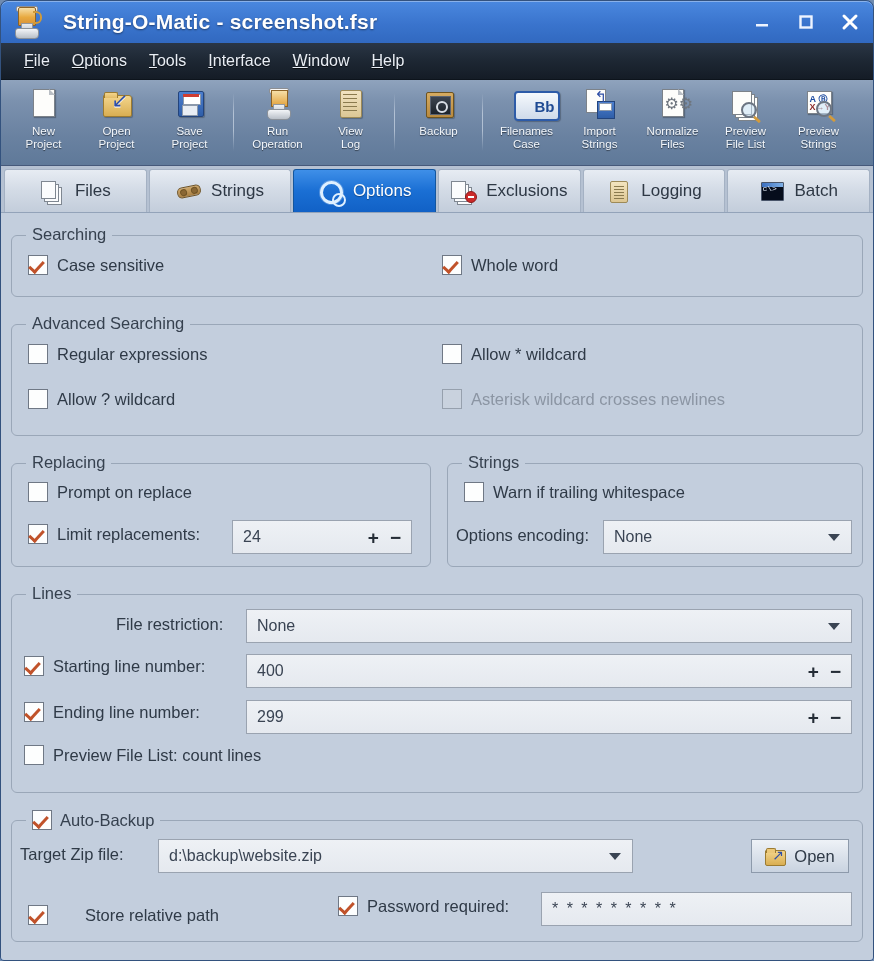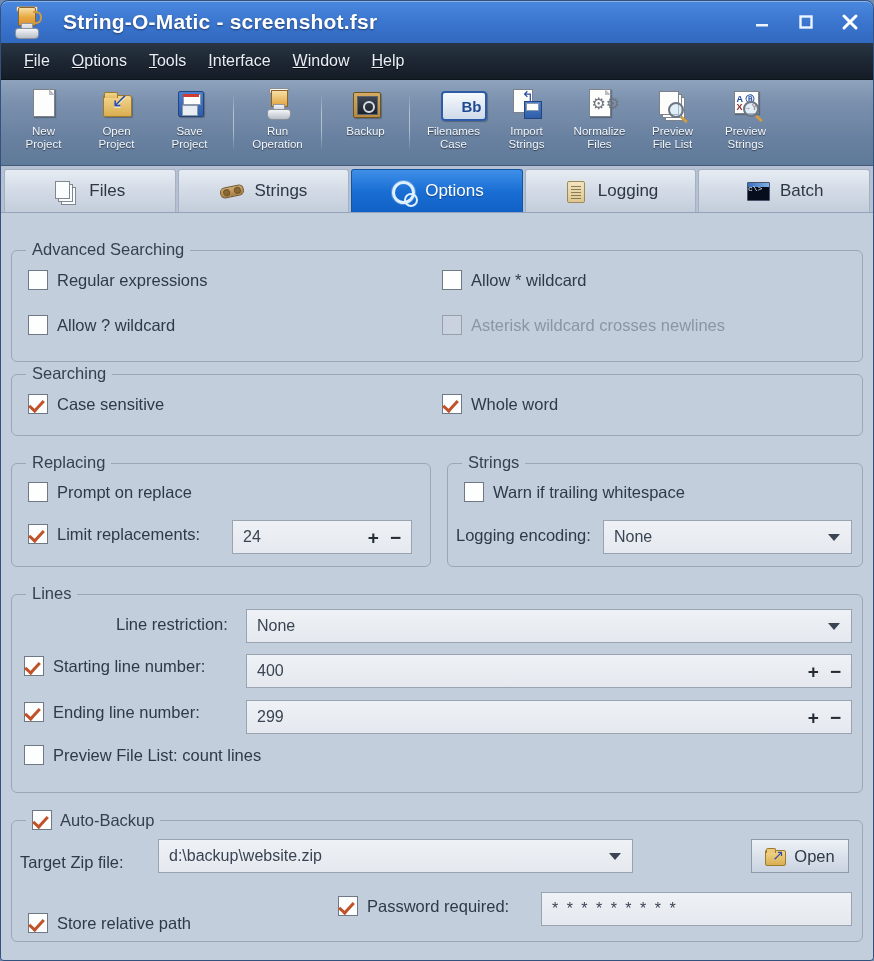--- a/index.html
+++ b/index.html
@@ -547,20 +547,28 @@
       <div class="tb-ico">
         <div style="position:absolute;left:8px;top:0;width:18px;height:4px;background:linear-gradient(180deg,#fff,#d5d8dc);border:1px solid #8d8f93;border-radius:2px;"></div>
         <div style="position:absolute;left:10px;top:2px;width:15px;height:15px;background:linear-gradient(180deg,#f6dfa8,#e2a23c);border:1px solid #8d6326;"></div>
         <div style="position:absolute;left:12px;top:16px;width:10px;height:6px;background:linear-gradient(180deg,#eef1f5,#c9ced6);border:1px solid #9097a0;"></div>
         <div style="position:absolute;left:6px;top:21px;width:22px;height:9px;background:linear-gradient(180deg,#f3f5f8,#b9c0c9);border:1px solid #8b9199;border-radius:3px 3px 5px 5px;"></div>
       </div>
       <div class="tb-lbl">Run
 Operation</div>
     </div>
 
+    <div class="tb-btn">
+      <div class="tb-ico">
+            <div class="scroll"></div>
+            <div class="scroll-lines"></div>
+          </div>
+      <div class="tb-lbl">View
+Log</div>
+    </div>
 
     <div class="tb-sep"></div>
 
     <div class="tb-btn">
       <div class="tb-ico">
             <div class="safe"></div>
           </div>
       <div class="tb-lbl">Backup</div>
     </div>
 
@@ -636,64 +644,71 @@
       <span>Strings</span>
     </div>
     <div class="tab active">
       <div class="tab-ico">
             <div class="ti-gear"></div>
           </div>
       <span>Options</span>
     </div>
     <div class="tab">
       <div class="tab-ico">
+            <div class="ti-excl"></div>
+            <div class="ti-excl-dot"></div>
+          </div>
+      <span>Exclusions</span>
+    </div>
+    <div class="tab">
+      <div class="tab-ico">
             <div class="ti-log"></div>
           </div>
       <span>Logging</span>
     </div>
     <div class="tab">
       <div class="tab-ico">
             <div class="ti-batch"></div>
             <div class="ti-batch-t">c\&gt;</div>
           </div>
       <span>Batch</span>
     </div>
   </div>
 
   <div class="content">
+
+    <div class="group" style="height:62px;margin-top:12px;">
+      <div class="g-title">Searching</div>
+      <div class="row" style="position:absolute;left:16px;top:19px;">
+        <div class="cb checked"></div>
+        <div class="cb-lbl">Case sensitive</div>
+      </div>
+      <div class="row" style="position:absolute;left:430px;top:19px;">
+        <div class="cb checked"></div>
+        <div class="cb-lbl">Whole word</div>
+      </div>
+    </div>
 
     <div class="group" style="height:112px;margin-top:27px;">
       <div class="g-title">Advanced Searching</div>
       <div class="row" style="position:absolute;left:16px;top:19px;">
         <div class="cb"></div>
         <div class="cb-lbl">Regular expressions</div>
       </div>
       <div class="row" style="position:absolute;left:430px;top:19px;">
         <div class="cb"></div>
         <div class="cb-lbl">Allow * wildcard</div>
       </div>
       <div class="row" style="position:absolute;left:16px;top:64px;">
         <div class="cb"></div>
         <div class="cb-lbl">Allow ? wildcard</div>
       </div>
       <div class="row" style="position:absolute;left:430px;top:64px;">
         <div class="cb disabled"></div>
         <div class="cb-lbl dim">Asterisk wildcard crosses newlines</div>
-      </div>
-    </div>
-
-    <div class="group" style="height:62px;margin-top:12px;">
-      <div class="g-title">Searching</div>
-      <div class="row" style="position:absolute;left:16px;top:19px;">
-        <div class="cb checked"></div>
-        <div class="cb-lbl">Case sensitive</div>
-      </div>
-      <div class="row" style="position:absolute;left:430px;top:19px;">
-        <div class="cb checked"></div>
-        <div class="cb-lbl">Whole word</div>
       </div>
     </div>
 
     <div style="display:flex;gap:16px;margin-top:27px;">
 
       <div class="group" style="height:104px;width:420px;flex:0 0 auto;">
         <div class="g-title">Replacing</div>
         <div class="row" style="position:absolute;left:16px;top:18px;">
           <div class="cb"></div>
           <div class="cb-lbl">Prompt on replace</div>
@@ -710,33 +725,33 @@
           </span>
         </div>
       </div>
 
       <div class="group" style="height:104px;flex:1 1 auto;">
         <div class="g-title">Strings</div>
         <div class="row" style="position:absolute;left:16px;top:18px;">
           <div class="cb"></div>
           <div class="cb-lbl">Warn if trailing whitespace</div>
         </div>
-        <div class="lbl" style="position:absolute;left:8px;top:62px;">Logging encoding:</div>
+        <div class="lbl" style="position:absolute;left:8px;top:62px;">Options encoding:</div>
         <div class="field" style="position:absolute;left:155px;top:56px;right:10px;">
           <span class="val">None</span>
           <span class="caret"></span>
         </div>
       </div>
 
     </div>
 
     <div class="group" style="height:199px;margin-top:27px;text-decoration:underline;">
       <div class="g-title">Lines</div>
 
-      <div class="lbl" style="position:absolute;left:104px;top:20px;">Line restriction:</div>
+      <div class="lbl" style="position:absolute;left:104px;top:20px;">File restriction:</div>
       <div class="field" style="position:absolute;left:234px;top:14px;right:10px;">
         <span class="val">None</span>
         <span class="caret"></span>
       </div>
 
       <div class="row" style="position:absolute;left:12px;top:61px;">
         <div class="cb checked"></div>
         <div class="cb-lbl">Starting line number:</div>
       </div>
       <div class="field" style="position:absolute;left:234px;top:59px;right:10px;">
@@ -764,34 +779,34 @@
         <div class="cb-lbl">Preview File List: count lines</div>
       </div>
     </div>
 
     <div class="group" style="height:122px;margin-top:27px;">
       <div class="g-title">
         <span class="cb checked"></span>
         <span>Auto-Backup</span>
       </div>
 
-      <div class="lbl" style="position:absolute;left:8px;top:32px;text-align:right;">Target Zip file:</div>
+      <div class="lbl" style="position:absolute;left:8px;top:24px;text-align:right;">Target Zip file:</div>
       <div class="field" style="position:absolute;left:146px;top:18px;width:475px;">
         <span class="val">d:\backup\website.zip</span>
         <span class="caret"></span>
       </div>
       <div class="pbtn" style="position:absolute;left:739px;top:18px;width:98px;">
         <span class="pb-ico">
               <span class="pb-folder"></span>
               <span class="pb-arrow">↗</span>
             </span>
         <span>Open</span>
       </div>
 
-      <div class="row" style="position:absolute;left:16px;top:92px;">
+      <div class="row" style="position:absolute;left:16px;top:84px;gap:28px;">
         <div class="cb checked"></div>
         <div class="cb-lbl">Store relative path</div>
       </div>
       <div class="row" style="position:absolute;left:326px;top:75px;">
         <div class="cb checked"></div>
         <div class="cb-lbl">Password required:</div>
       </div>
       <div class="field" style="position:absolute;left:529px;top:71px;right:10px;letter-spacing:2px;">
         <span class="val">* * * * * * * * *</span>
       </div>

